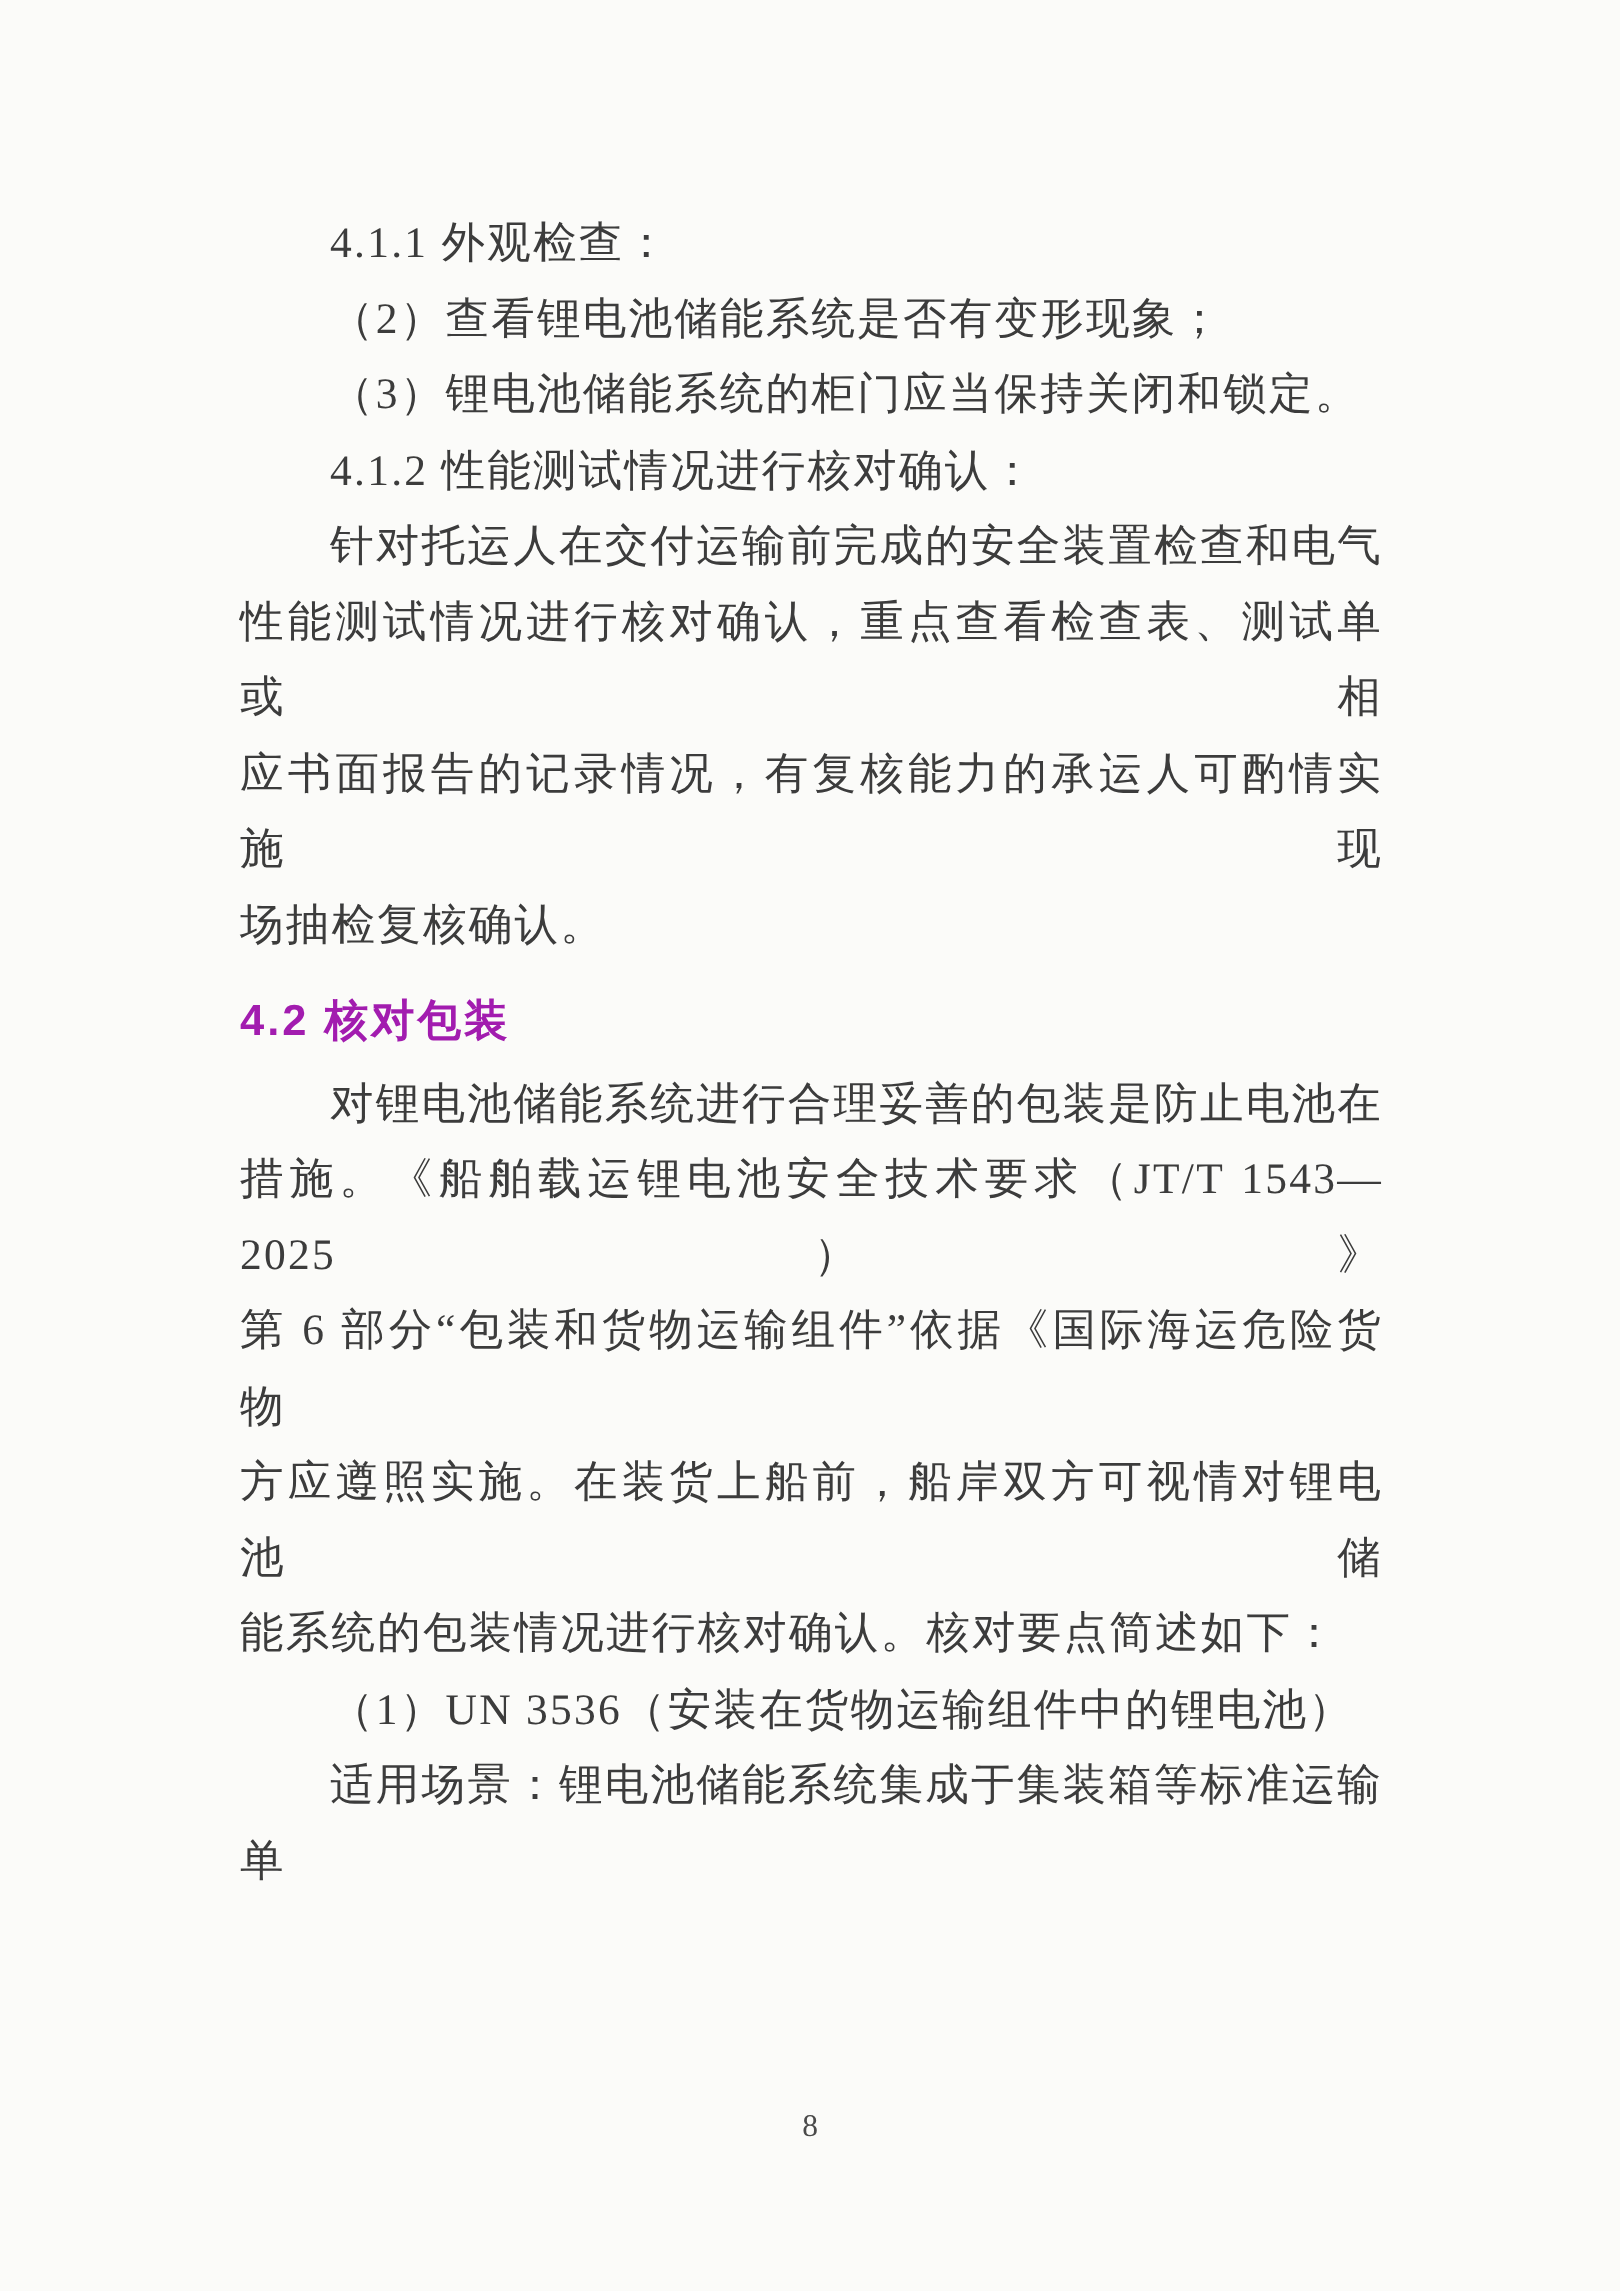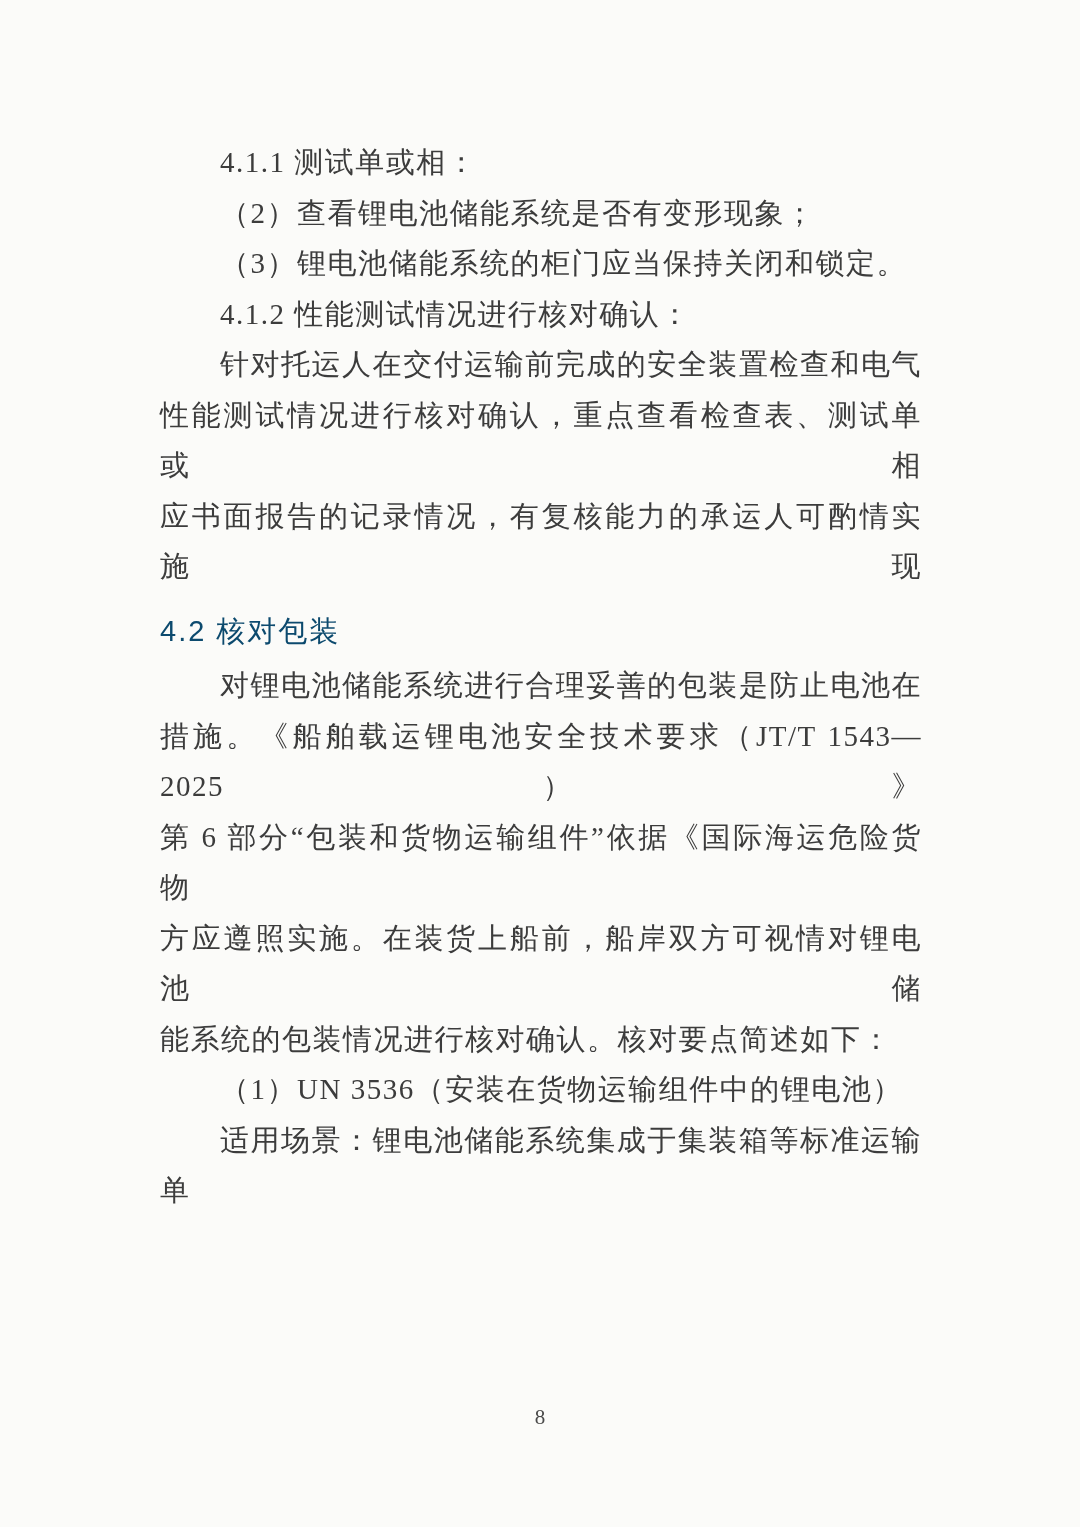--- a/index.html
+++ b/index.html
@@ -40,50 +40,51 @@
     text-align: justify;
     text-align-last: justify;
     text-justify: inter-character;
   }
   .line.left {
     text-align: left;
     text-align-last: left;
   }
   .line.heading {
     font-family: "Liberation Sans", "DejaVu Sans", sans-serif;
-    font-weight: 400;
+    font-weight: 700;
     letter-spacing: 2px;
     margin-top: 14px;
     margin-bottom: 4px;
-    color: #0c4a6e;
+    color: #a21caf;
   }
   .page-number {
     position: absolute;
     top: 1405px;
     left: 0;
     width: 100%;
     text-align: center;
     font-size: 21px;
     color: #4a4a4a;
     letter-spacing: 0;
     font-family: "Liberation Serif", "DejaVu Serif", serif;
   }
 </style>
 </head>
 <body>
 
 <div class="page">
   <div class="text-block" id="doc-lines">
-      <div class="line body left indent">4.1.1 测试单或相：</div>
+      <div class="line body left indent">4.1.1 外观检查：</div>
       <div class="line body left indent">（2）查看锂电池储能系统是否有变形现象；</div>
       <div class="line body left indent">（3）锂电池储能系统的柜门应当保持关闭和锁定。</div>
       <div class="line body left indent">4.1.2 性能测试情况进行核对确认：</div>
       <div class="line body justify indent">针对托运人在交付运输前完成的安全装置检查和电气</div>
       <div class="line body justify">性能测试情况进行核对确认，重点查看检查表、测试单或相</div>
       <div class="line body justify">应书面报告的记录情况，有复核能力的承运人可酌情实施现</div>
+      <div class="line body left">场抽检复核确认。</div>
       <div class="line heading left">4.2 核对包装</div>
       <div class="line body justify indent">对锂电池储能系统进行合理妥善的包装是防止电池在</div>
       <div class="line body justify">措施。《船舶载运锂电池安全技术要求（JT/T 1543—2025）》</div>
       <div class="line body justify">第 6 部分“包装和货物运输组件”依据《国际海运危险货物</div>
       <div class="line body justify">方应遵照实施。在装货上船前，船岸双方可视情对锂电池储</div>
       <div class="line body left">能系统的包装情况进行核对确认。核对要点简述如下：</div>
       <div class="line body left indent">（1）UN 3536（安装在货物运输组件中的锂电池）</div>
       <div class="line body justify indent">适用场景：锂电池储能系统集成于集装箱等标准运输单</div>
     </div>
   <div class="page-number">8</div>

